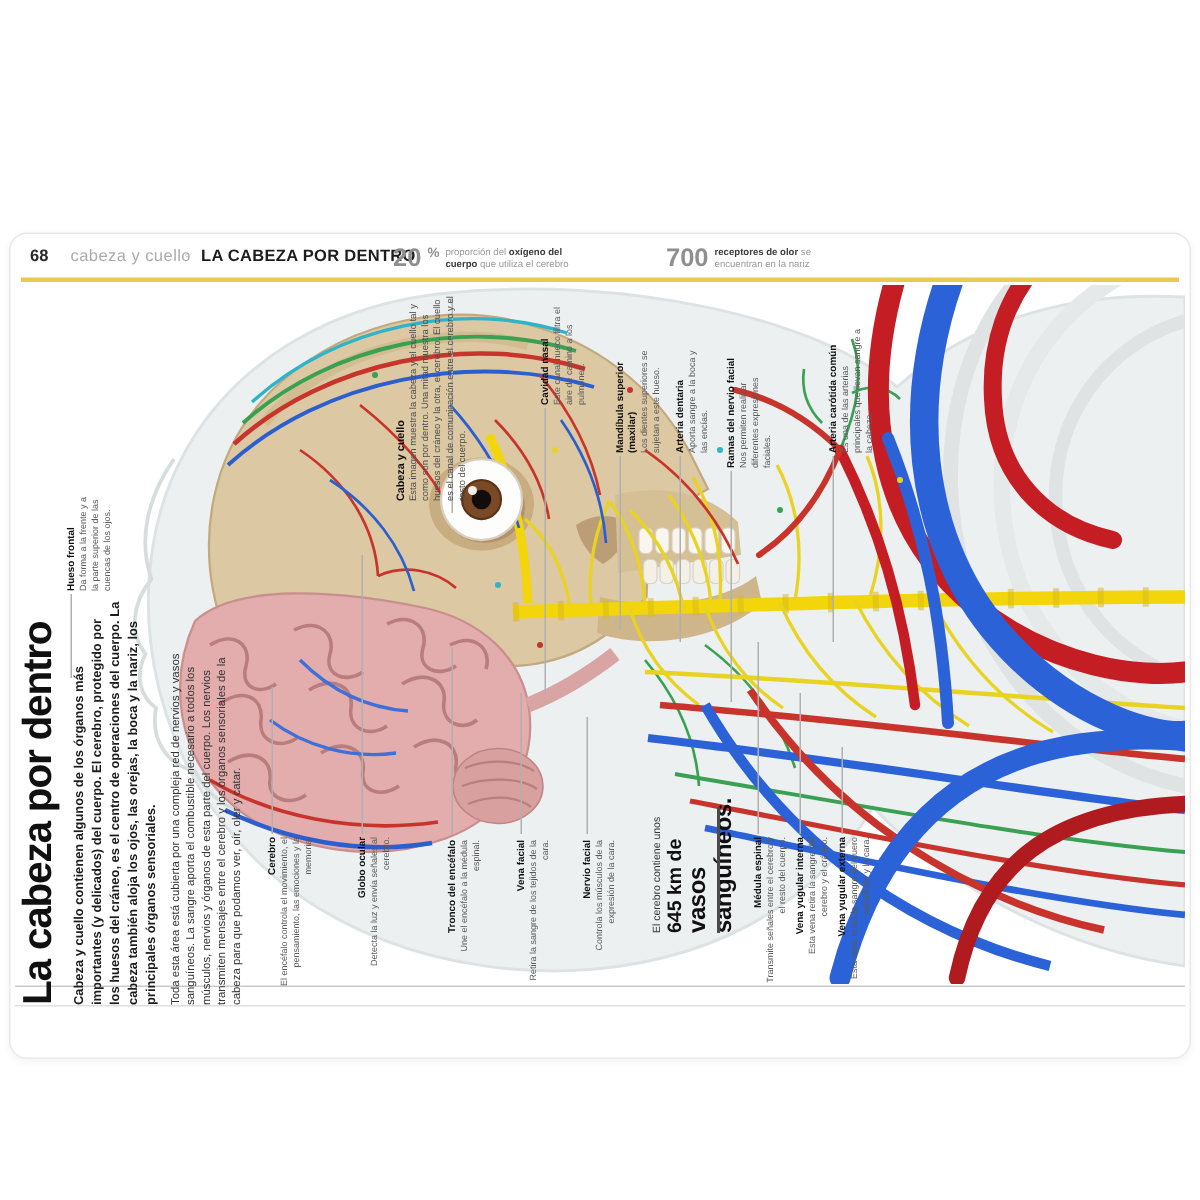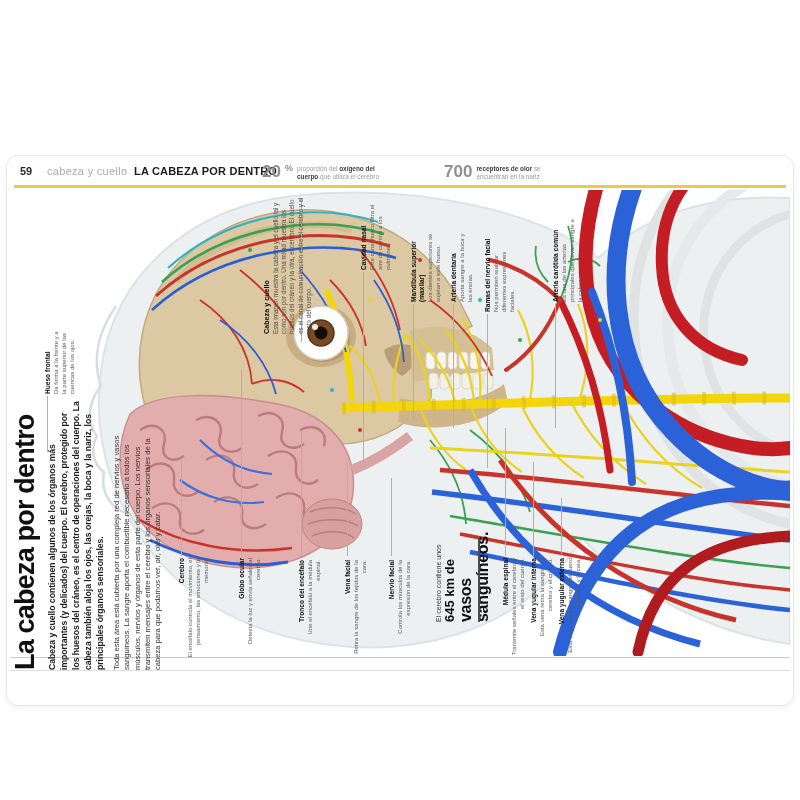--- a/index.html
+++ b/index.html
@@ -189,21 +189,21 @@
 
     <g>
       <circle cx="321" cy="333" r="27" fill="#fdfdfb" stroke="#d9cfc0" stroke-width="1.5"></circle>
       <circle cx="321" cy="333" r="13" fill="#7a4a26" stroke="#5a3318" stroke-width="1.5"></circle>
       <circle cx="321" cy="333" r="6.5" fill="#120d0a"></circle>
       <circle cx="315" cy="327" r="3" fill="#ffffff" opacity=".9"></circle>
     </g>
   </g>
 </svg>
 
-<div class="abs hdr-num">59</div>
+<div class="abs hdr-num">68</div>
 <div class="abs hdr-sec">cabeza y cuello</div>
 <div class="abs hdr-dot">◦</div>
 <div class="abs hdr-title">LA CABEZA POR DENTRO</div>
 
 <div class="abs stat" style="left:262px;top:163px;">
   <span class="stat-num">20</span>
   <span class="stat-unit">%</span>
   <span class="stat-text"><span>proporción del </span><b>oxígeno del cuerpo</b><span> que utiliza el cerebro</span></span>
 </div>
 <div class="abs stat" style="left:444px;top:163px;">

